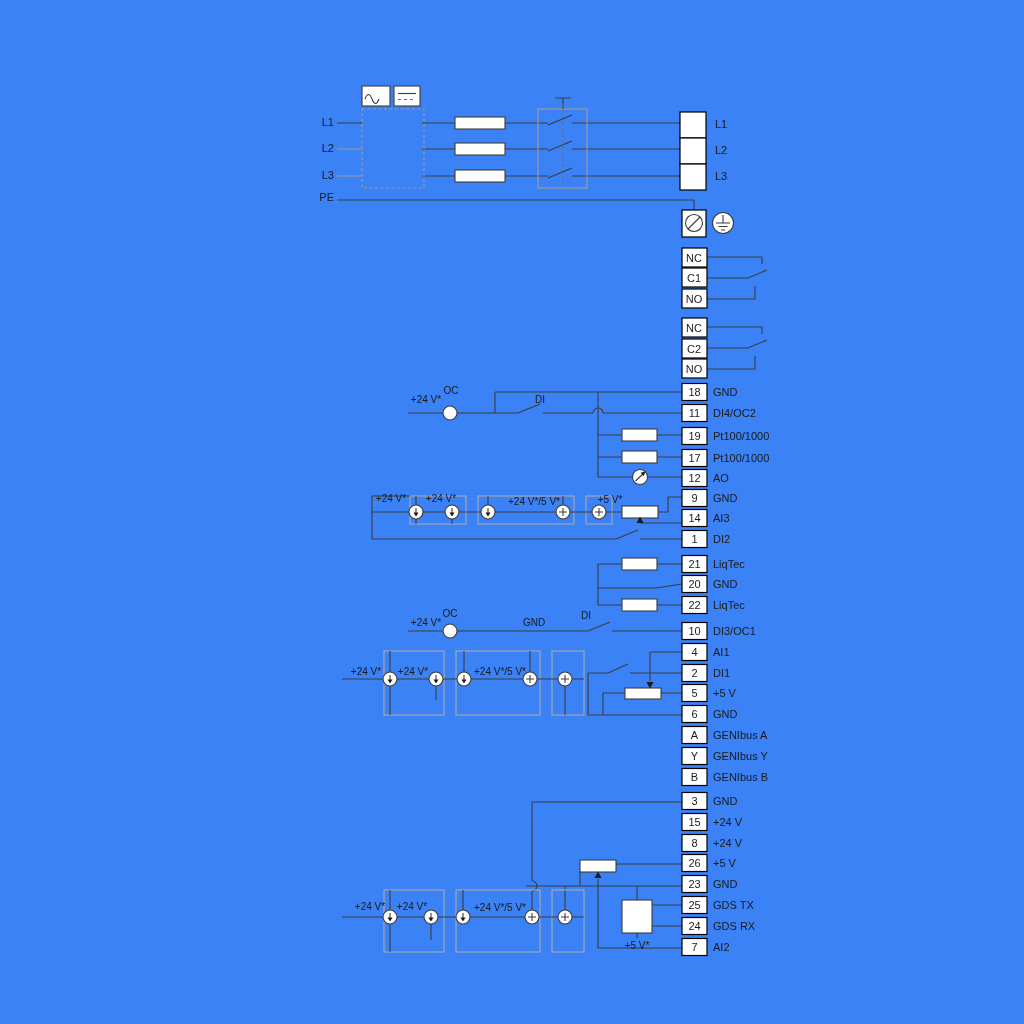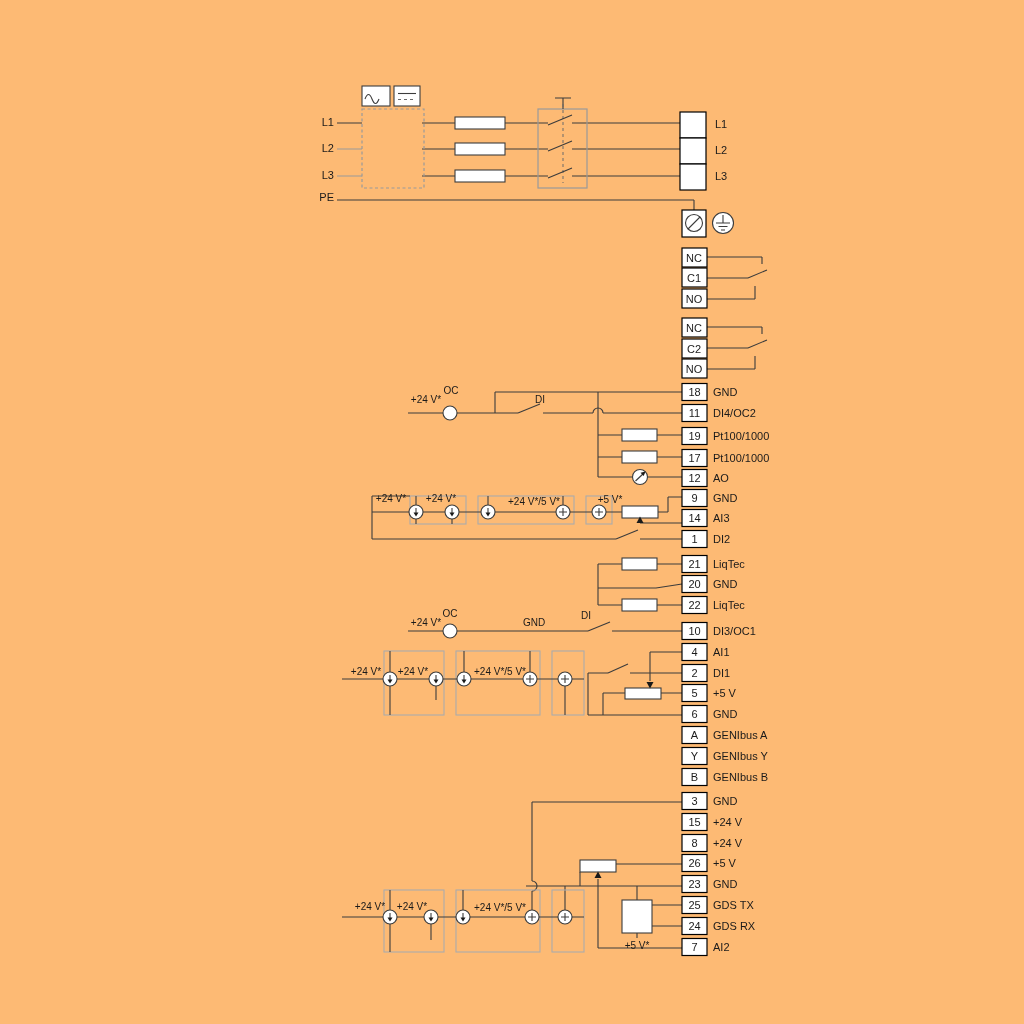--- a/index.html
+++ b/index.html
@@ -1,16 +1,16 @@
 <!DOCTYPE html>
 <html><head>
 <meta charset="utf-8">
 <style>
   html,body{margin:0;padding:0;background:#fff;}
-  .stage{position:relative;width:1024px;height:1024px;background:#fdba74;font-family:"Liberation Sans",sans-serif;text-align:right;}
+  .stage{position:relative;width:1024px;height:1024px;background:#3b82f6;font-family:"Liberation Sans",sans-serif;text-align:right;}
   svg text{fill:#1a1a1a;}
   .lbl{font:11px "Liberation Sans",sans-serif;}
   .num{font:11px "Liberation Sans",sans-serif;text-anchor:middle;}
   .ann{font:10px "Liberation Sans",sans-serif;text-anchor:middle;}
   .w{stroke:#3c3c3c;stroke-width:1.1;fill:none;}
   .wg{stroke:#9a9a9a;stroke-width:1.2;fill:none;}
   .cell{fill:#fff;stroke:#000;stroke-width:1.2;}
   .comp{fill:#fff;stroke:#3c3c3c;stroke-width:1.1;}
   .grayb{fill:none;stroke:#ababab;stroke-width:1.1;}
   .dashb{fill:none;stroke:#9a9a9a;stroke-width:1.2;stroke-dasharray:3,2.5;}

